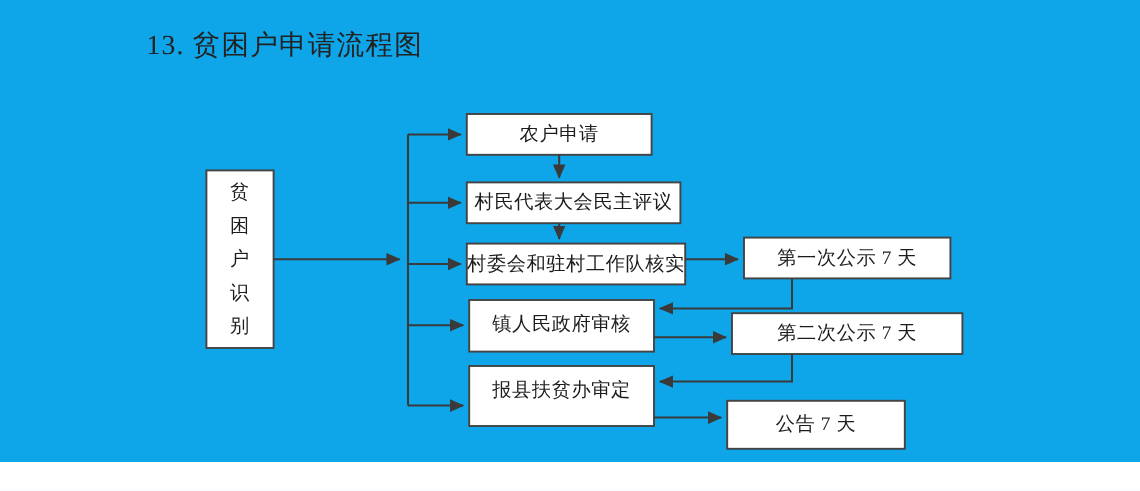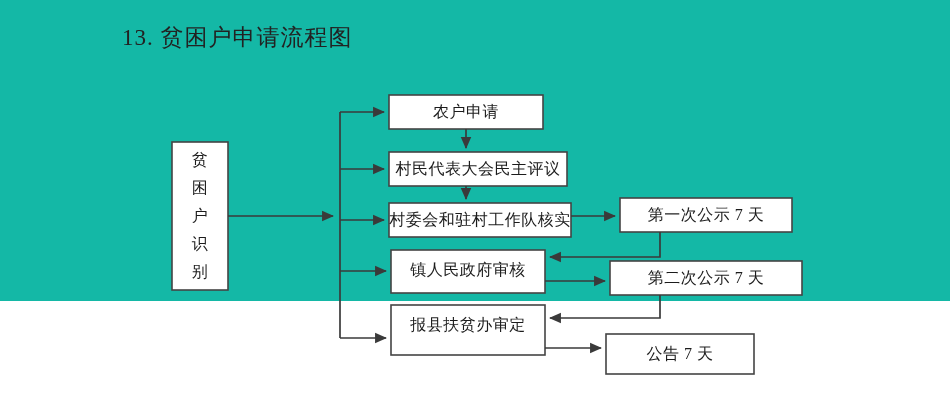--- a/index.html
+++ b/index.html
@@ -12,22 +12,22 @@
     width: 950px;
     height: 409px;
     font-family: "Liberation Serif", "DejaVu Serif", serif;
     color: #1a1a1a;
     overflow: hidden;
     position: relative;
   }
   #page {
     position: relative;
     width: 950px;
-    height: 301px;
-    background: #14b8a6;
+    height: 385px;
+    background: #0ea5e9;
   }
   #doc-title {
     position: absolute;
     left: 122px;
     top: 22px;
     font-size: 23px;
     letter-spacing: 1px;
     color: #222222;
     white-space: nowrap;
     font-family: "Liberation Serif", "DejaVu Serif", serif;

